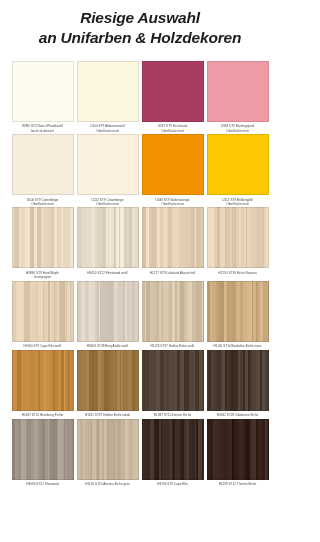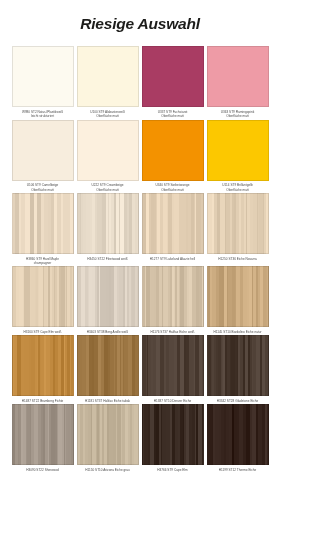--- a/index.html
+++ b/index.html
@@ -6,21 +6,21 @@
   body{
     width:280px;height:542px;
     background:#ffffff;
     font-family:"Liberation Sans", sans-serif;
     overflow:hidden;
     color:#3a3a3a;
   }
   .page{position:relative;width:280px;height:542px;}
 
   .headline{
-    padding:14px 6px 0 6px;
+    padding:8px 6px 0 6px;
     text-align:center;
     font-style:italic;
     font-weight:bold;
     font-size:15.5px;
     line-height:1.32;
     letter-spacing:-0.2px;
     color:#1d1d1b;
   }
   .headline .l1{display:block;}
   .headline .l2{display:block;white-space:nowrap;}
@@ -61,20 +61,21 @@
   .caption .nm{display:block;}
   .caption .sf{display:block;}
 </style>
 </head>
 <body>
 
 <div class="page">
 
   <div class="headline">
     <span class="l1">Riesige Auswahl</span>
+    <span class="l2">an Unifarben &amp; Holzdekoren</span>
   </div>
 
   <div class="grid" id="grid">
       <div class="cell">
         <div class="swatch" style="background: rgb(253, 250, 240);"></div>
         <div class="caption">
           <span class="nm">W980 ST2 Natur-/Plastikweiß</span>
           <span class="sf">leicht strukturiert</span>
         </div>
       </div>

